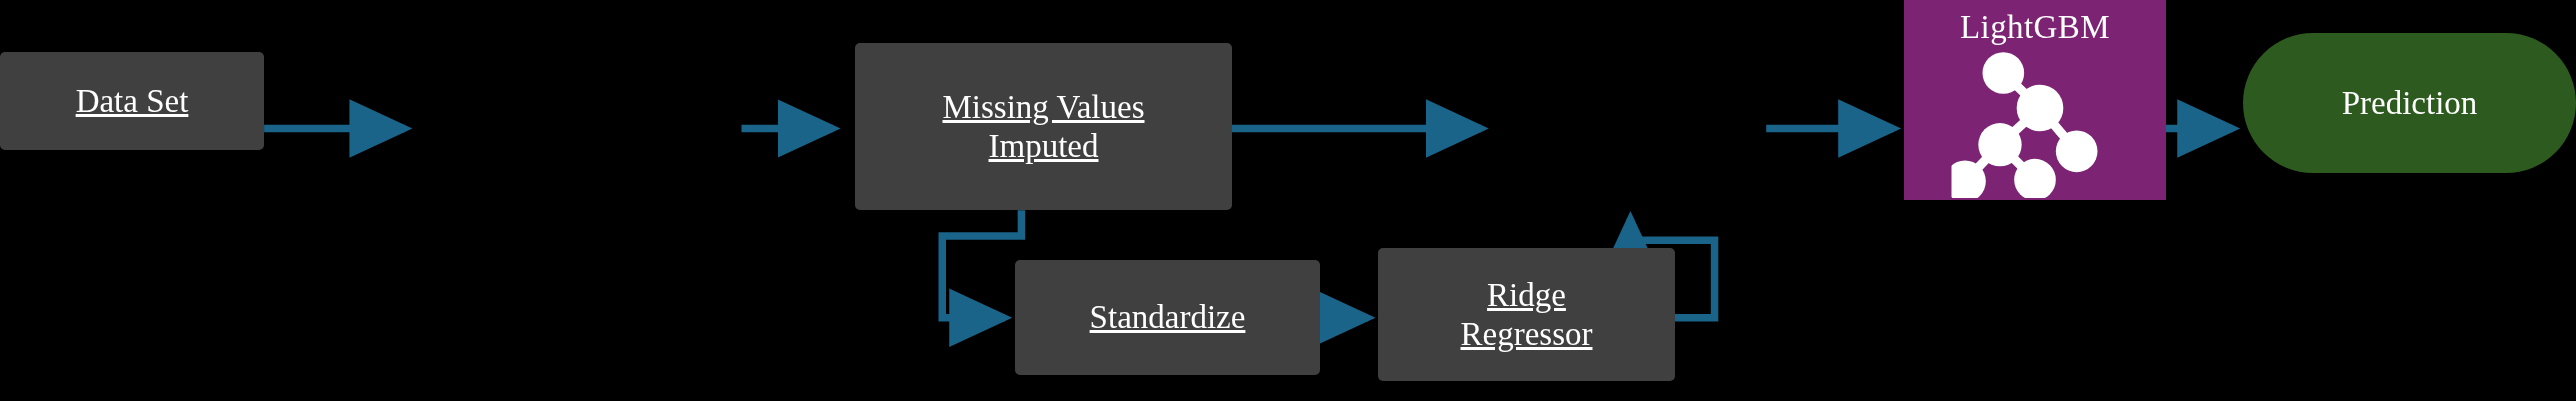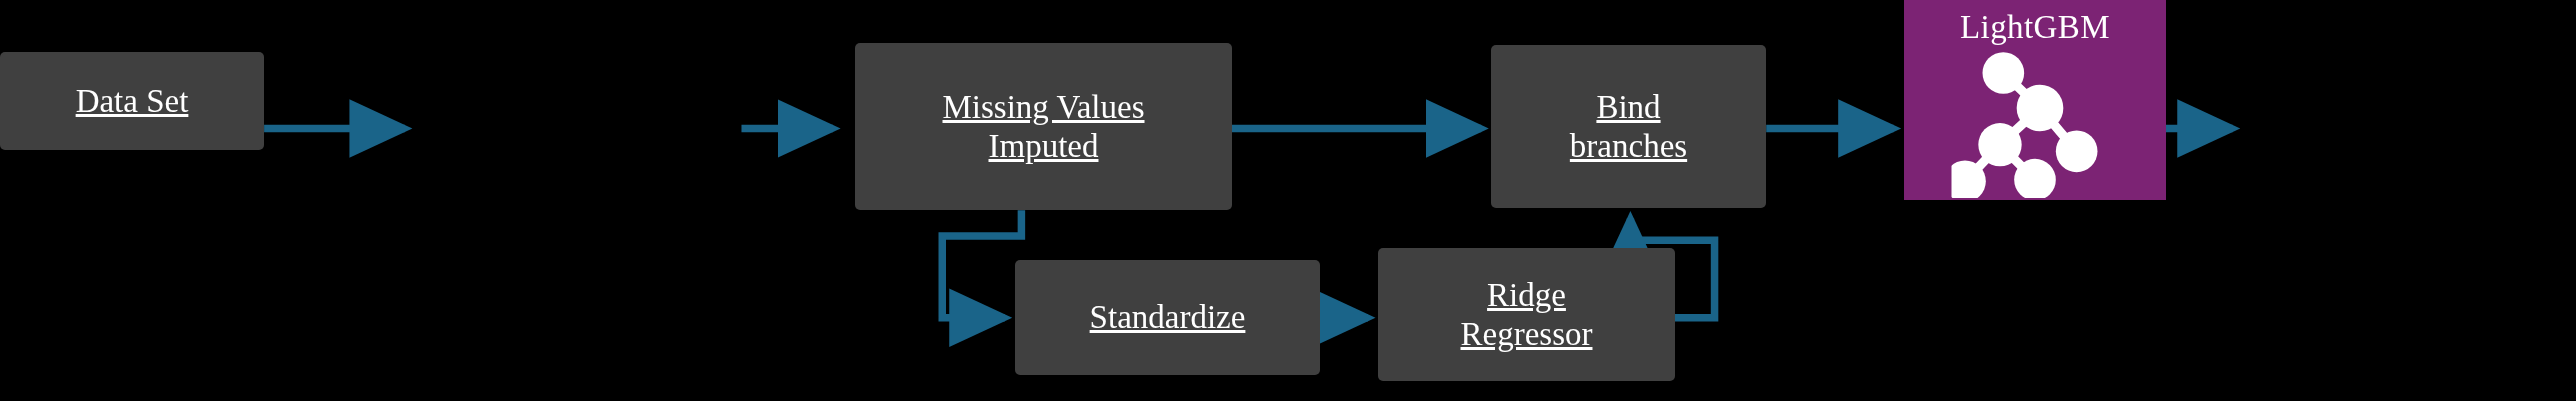--- a/index.html
+++ b/index.html
@@ -113,24 +113,20 @@
 
   <div class="node node-rect" style="left:1015px; top:260px; width:305px; height:115px;">
     <span class="node-label fs-40">Standardize</span>
   </div>
 
   <div class="node node-rect" style="left:1378px; top:248px; width:297px; height:133px;">
     <span class="node-label fs-40">Ridge
 Regressor</span>
   </div>
 
-  <div class="node node-rect" style="left:1491px; top:45px; width:275px; height:163px;">
-    <span class="node-label fs-40">Bind
-branches</span>
-  </div>
 
   <div class="node node-brand" style="left:1904px; top:0px; width:262px; height:200px;">
     <span class="brand-label">LightGBM</span>
     <svg class="brand-icon" viewBox="0 0 200 180">
       <g stroke="#ffffff" stroke-width="11" stroke-linecap="round">
         <line x1="62" y1="30" x2="106" y2="72"></line>
         <line x1="106" y1="72" x2="150" y2="124"></line>
         <line x1="106" y1="72" x2="58" y2="116"></line>
         <line x1="58" y1="116" x2="16" y2="160"></line>
         <line x1="58" y1="116" x2="100" y2="158"></line>
@@ -139,15 +135,18 @@
         <circle cx="62" cy="30" r="25"></circle>
         <circle cx="106" cy="72" r="28"></circle>
         <circle cx="150" cy="124" r="25"></circle>
         <circle cx="58" cy="116" r="26"></circle>
         <circle cx="16" cy="160" r="25"></circle>
         <circle cx="100" cy="158" r="25"></circle>
       </g>
     </svg>
   </div>
 
+  <div class="node node-green" style="left:2243px; top:33px; width:333px; height:140px;">
+    <span class="node-label fs-40">Prediction</span>
+  </div>
 
 </div>
 
 
 </body></html>

